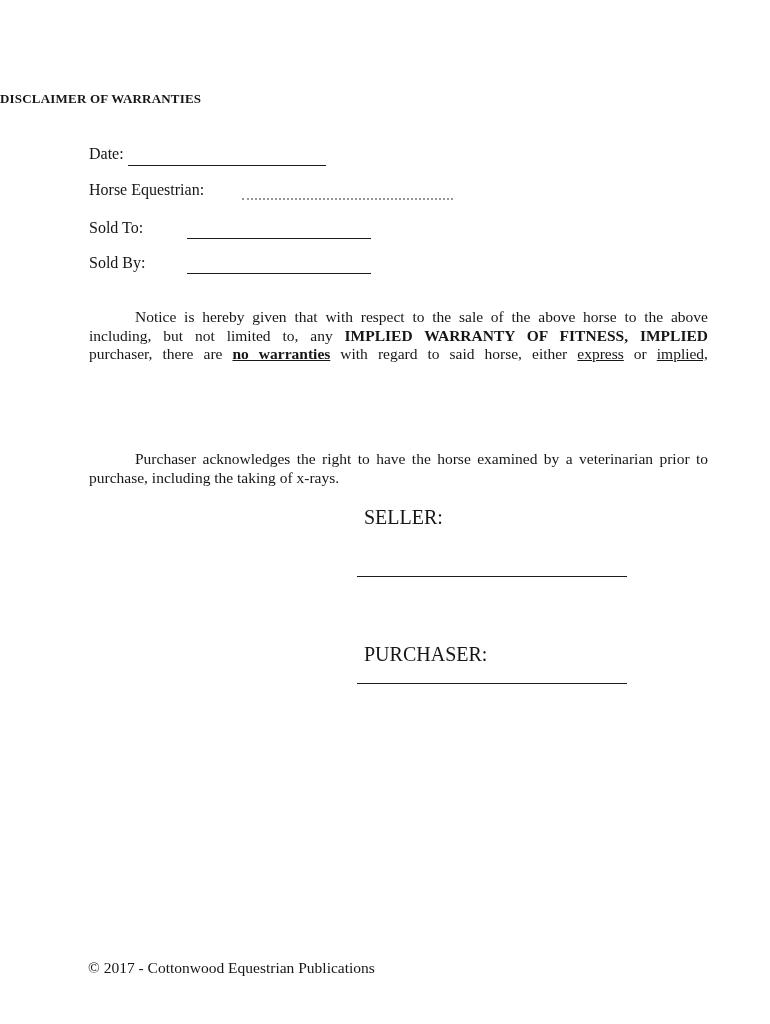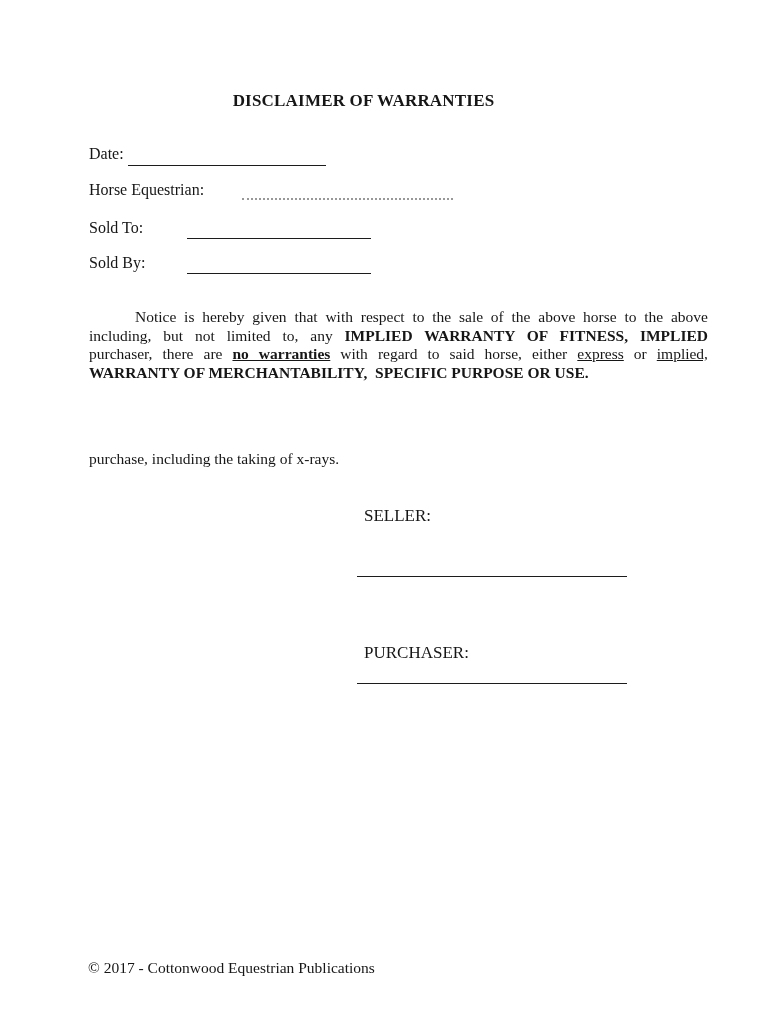--- a/index.html
+++ b/index.html
@@ -15,22 +15,22 @@
     font-family: "Liberation Serif", "DejaVu Serif", serif;
     color: #161616;
     overflow: hidden;
   }
   .abs { position: absolute; }
 
   .doc-title {
     left: 0;
     top: 91px;
     width: 727px;
-    text-align: center;
-    font-size: 17px;
+    text-align: left;
+    font-size: 13px;
     font-weight: bold;
     letter-spacing: 0.2px;
   }
 
   .field-label {
     font-size: 16px;
     white-space: nowrap;
   }
 
   .fill-line {
@@ -55,21 +55,21 @@
   .line.last {
     text-align-last: left;
   }
   .line.indent {
     text-indent: 46px;
   }
   .b { font-weight: bold; }
   .u { text-decoration: underline; }
 
   .sig-label {
-    font-size: 17px;
+    font-size: 20px;
     white-space: nowrap;
   }
   .sig-line {
     height: 0;
     border-top: 1.5px solid #1c1c1c;
     width: 270px;
   }
 
   .footer-text {
     font-size: 15.5px;
@@ -98,27 +98,27 @@
   <div class="abs para" style="top:308px;">
     <div class="line indent">
       <span>Notice is hereby given that with respect to the sale of the above horse to the above</span>
     </div>
     <div class="line">
       <span>including, but not limited to, any </span><span class="b">IMPLIED WARRANTY OF FITNESS, IMPLIED</span>
     </div>
     <div class="line">
       <span>purchaser, there are </span><span class="b u">no warranties</span><span> with regard to said horse, either </span><span class="u">express</span><span> or </span><span class="u">implied,</span>
     </div>
-    <div class="line last">
-      <span class="b">WARRANTY OF MERCHANTABILITY, &nbsp;SPECIFIC PURPOSE OR USE.</span>
-    </div>
   </div>
 
 
   <div class="abs para" style="top:450px;">
+    <div class="line indent">
+      <span>Purchaser acknowledges the right to have the horse examined by a veterinarian prior to</span>
+    </div>
     <div class="line last">
       <span>purchase, including the taking of x-rays.</span>
     </div>
   </div>
 
   <div class="abs sig-label" style="left:364px; top:506px;">SELLER:</div>
   <div class="abs sig-line" style="left:357px; top:576px;"></div>
 
   <div class="abs sig-label" style="left:364px; top:643px;">PURCHASER:</div>
   <div class="abs sig-line" style="left:357px; top:683px;"></div>

